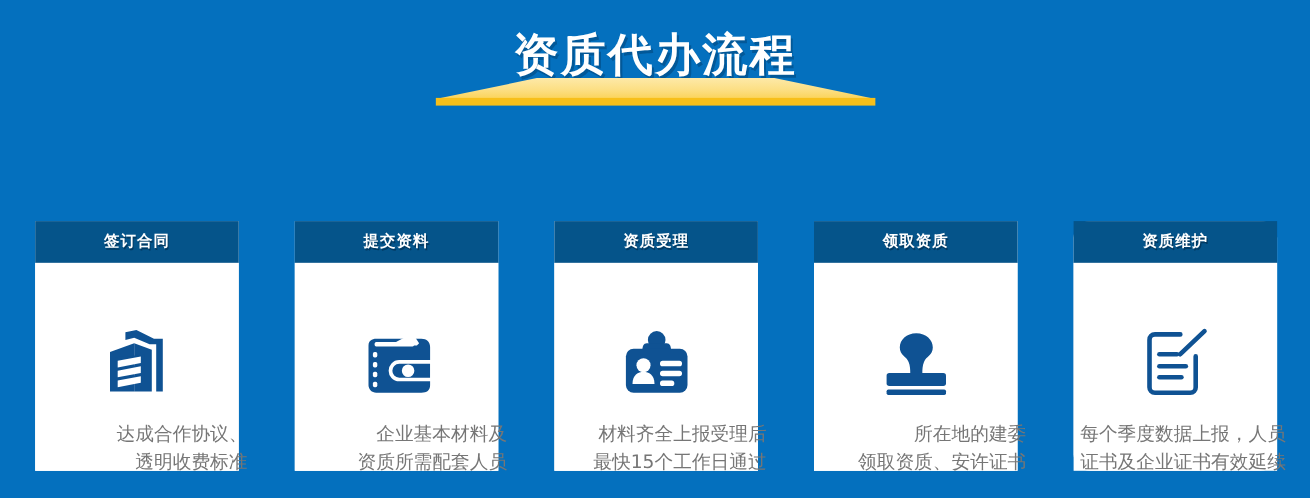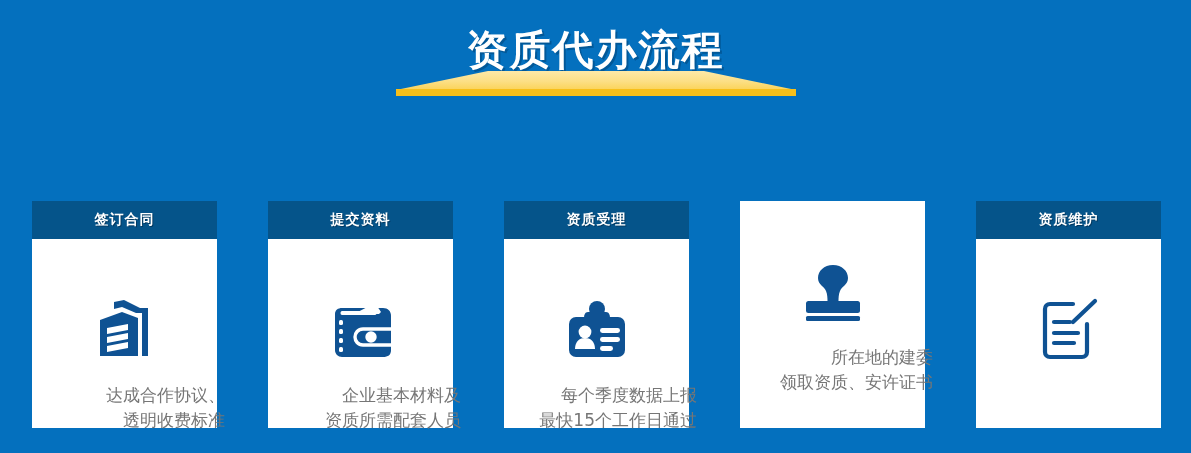--- a/index.html
+++ b/index.html
@@ -199,26 +199,27 @@
             </g>
             <g fill="#ffffff">
               <circle cx="19" cy="33" r="6.4"></circle>
               <path d="M9 50 C9 42 14 39 19 39 C24 39 29 42 29 50 Z"></path>
               <rect x="34" y="29" width="20" height="5" rx="2.4"></rect>
               <rect x="34" y="38" width="20" height="5" rx="2.4"></rect>
               <rect x="34" y="47" width="13" height="5" rx="2.4"></rect>
             </g>
           </svg>
         </div>
-        <div class="card-text">每个季度数据上报
+        <div class="card-text">材料齐全上报受理后
 最快15个工作日通过</div>
       </div>
     </div>
 
     <div class="card card-4">
+      <div class="card-header">领取资质</div>
       <div class="card-body">
         <div class="card-icon">
           <svg width="60" height="60" viewBox="0 0 60 60" xmlns="http://www.w3.org/2000/svg">
             <g fill="#0f5293">
               <path d="M30 3 C39 3 45 9 45 16 C45 23 39 24 37 29 C35.6 32.4 35.5 36 35.5 39 L24.5 39 C24.5 36 24.4 32.4 23 29 C21 24 15 23 15 16 C15 9 21 3 30 3 Z"></path>
               <rect x="3" y="39" width="54" height="12" rx="2.5"></rect>
               <rect x="3" y="54" width="54" height="5" rx="1.6"></rect>
             </g>
           </svg>
         </div>
@@ -234,17 +235,19 @@
           <svg width="64" height="64" viewBox="0 0 64 64" xmlns="http://www.w3.org/2000/svg">
             <g fill="none" stroke="#0f5293" stroke-width="4.2" stroke-linecap="round" stroke-linejoin="round">
               <path d="M50 26 L50 54 C50 57 48 59 45 59 L13 59 C10 59 8 57 8 54 L8 11 C8 8 10 6 13 6 L36 6"></path>
               <line x1="17" y1="24" x2="33" y2="24"></line>
               <line x1="17" y1="35" x2="41" y2="35"></line>
               <line x1="17" y1="45" x2="37" y2="45"></line>
               <line x1="36" y1="24" x2="58" y2="3"></line>
             </g>
           </svg>
         </div>
+        <div class="card-text">每个季度数据上报，人员
+证书及企业证书有效延续</div>
       </div>
     </div>
 
   </div>
 </div>
 
 </body></html>

